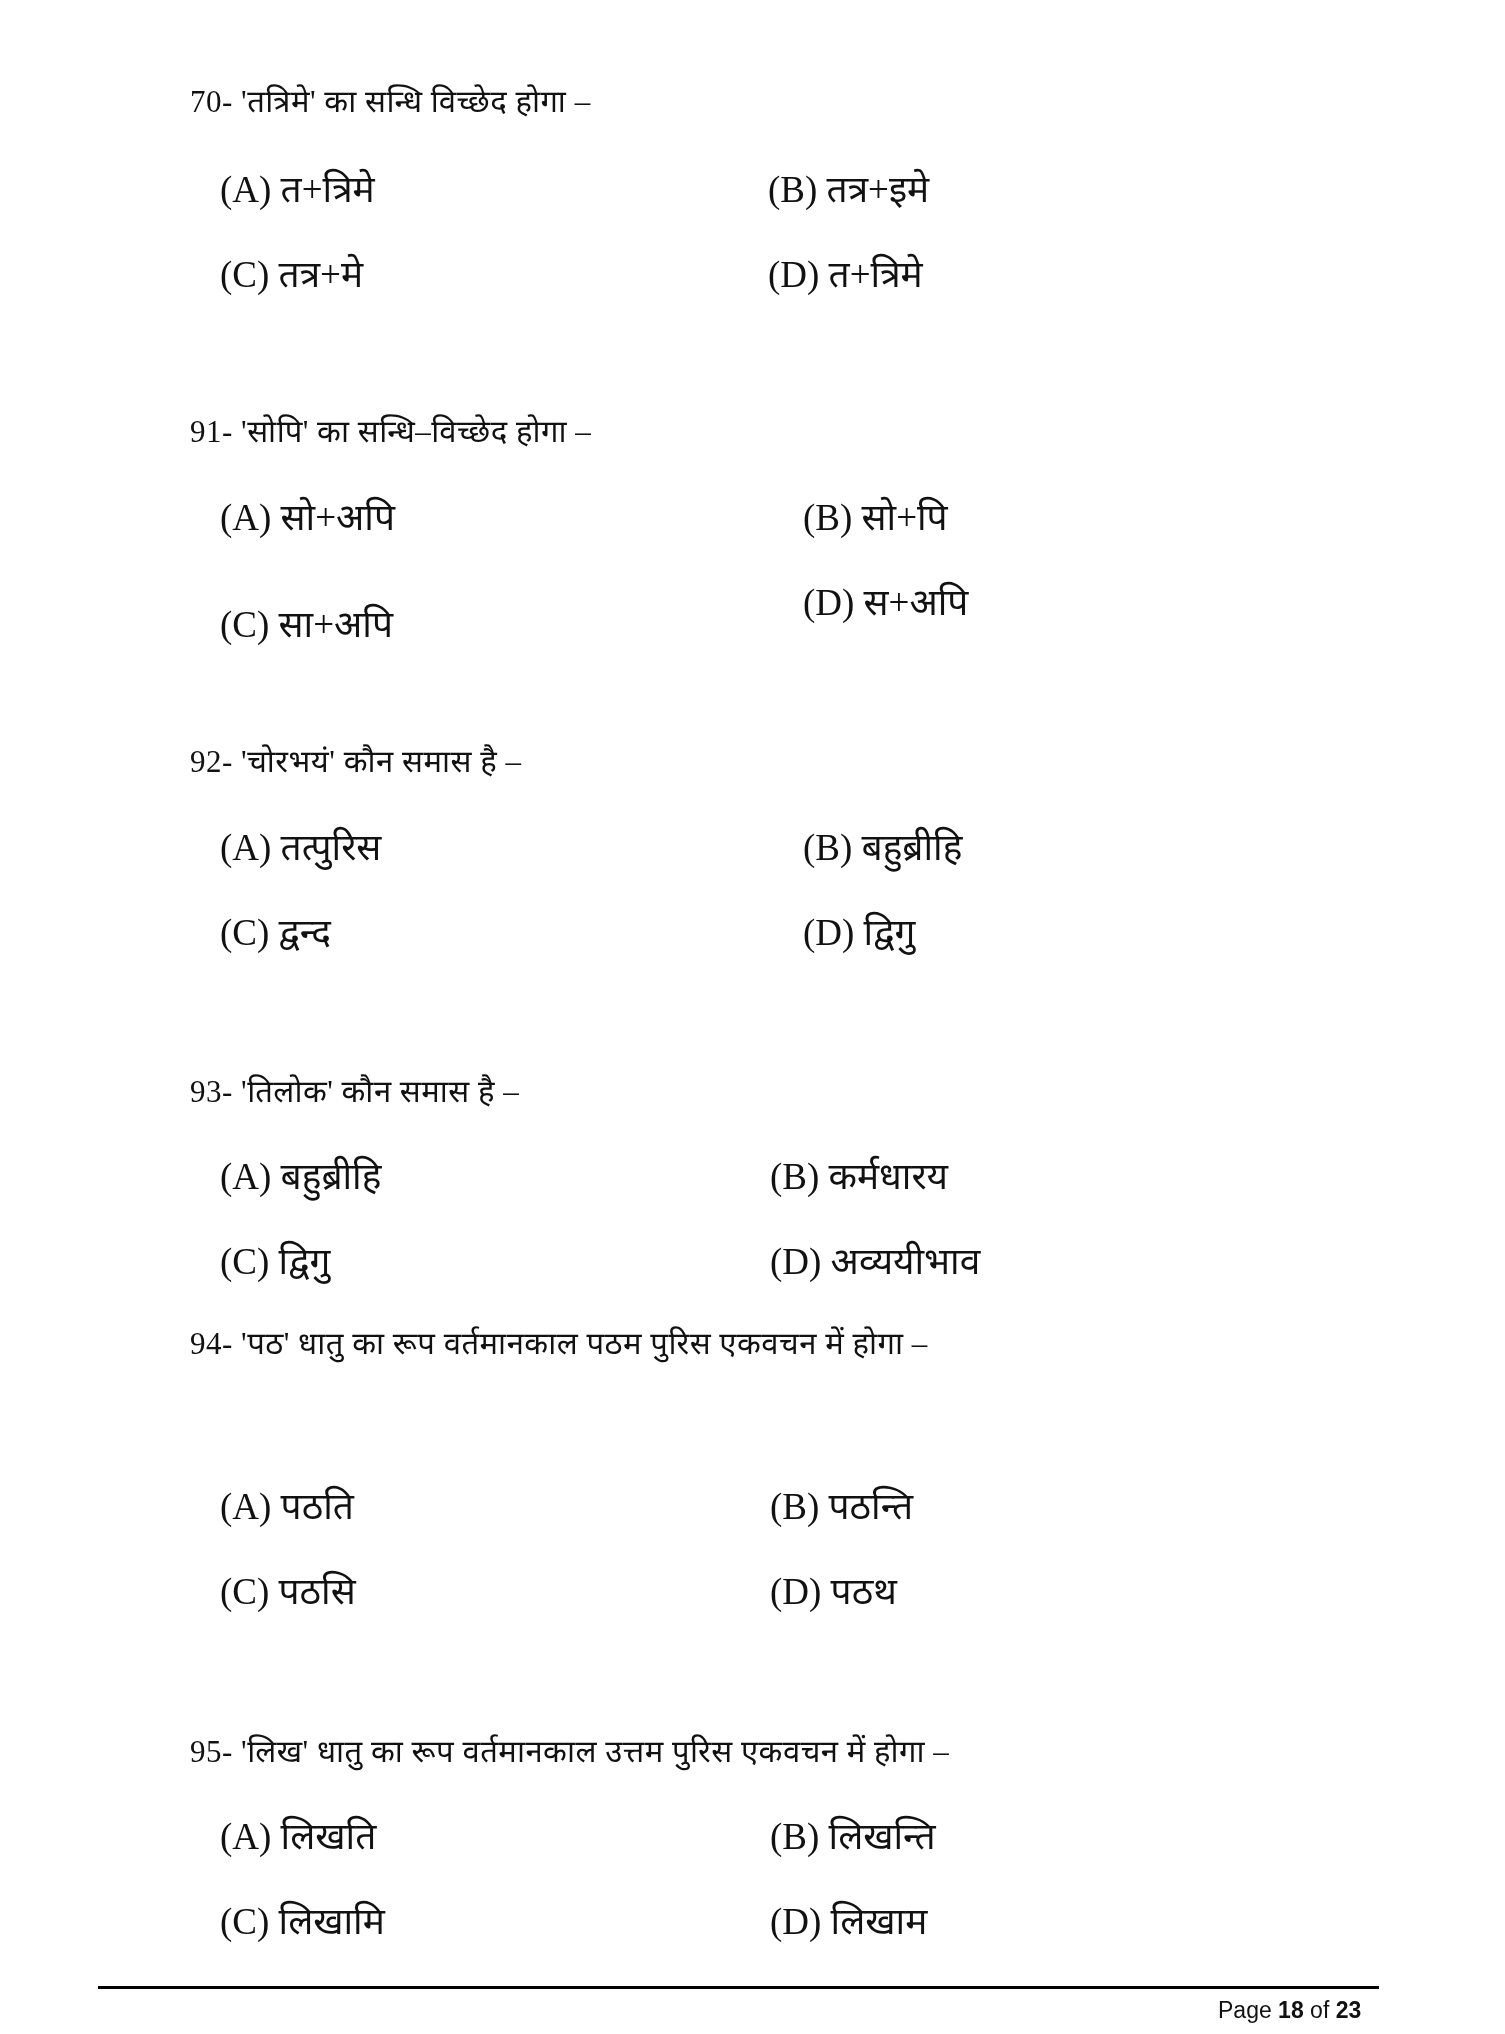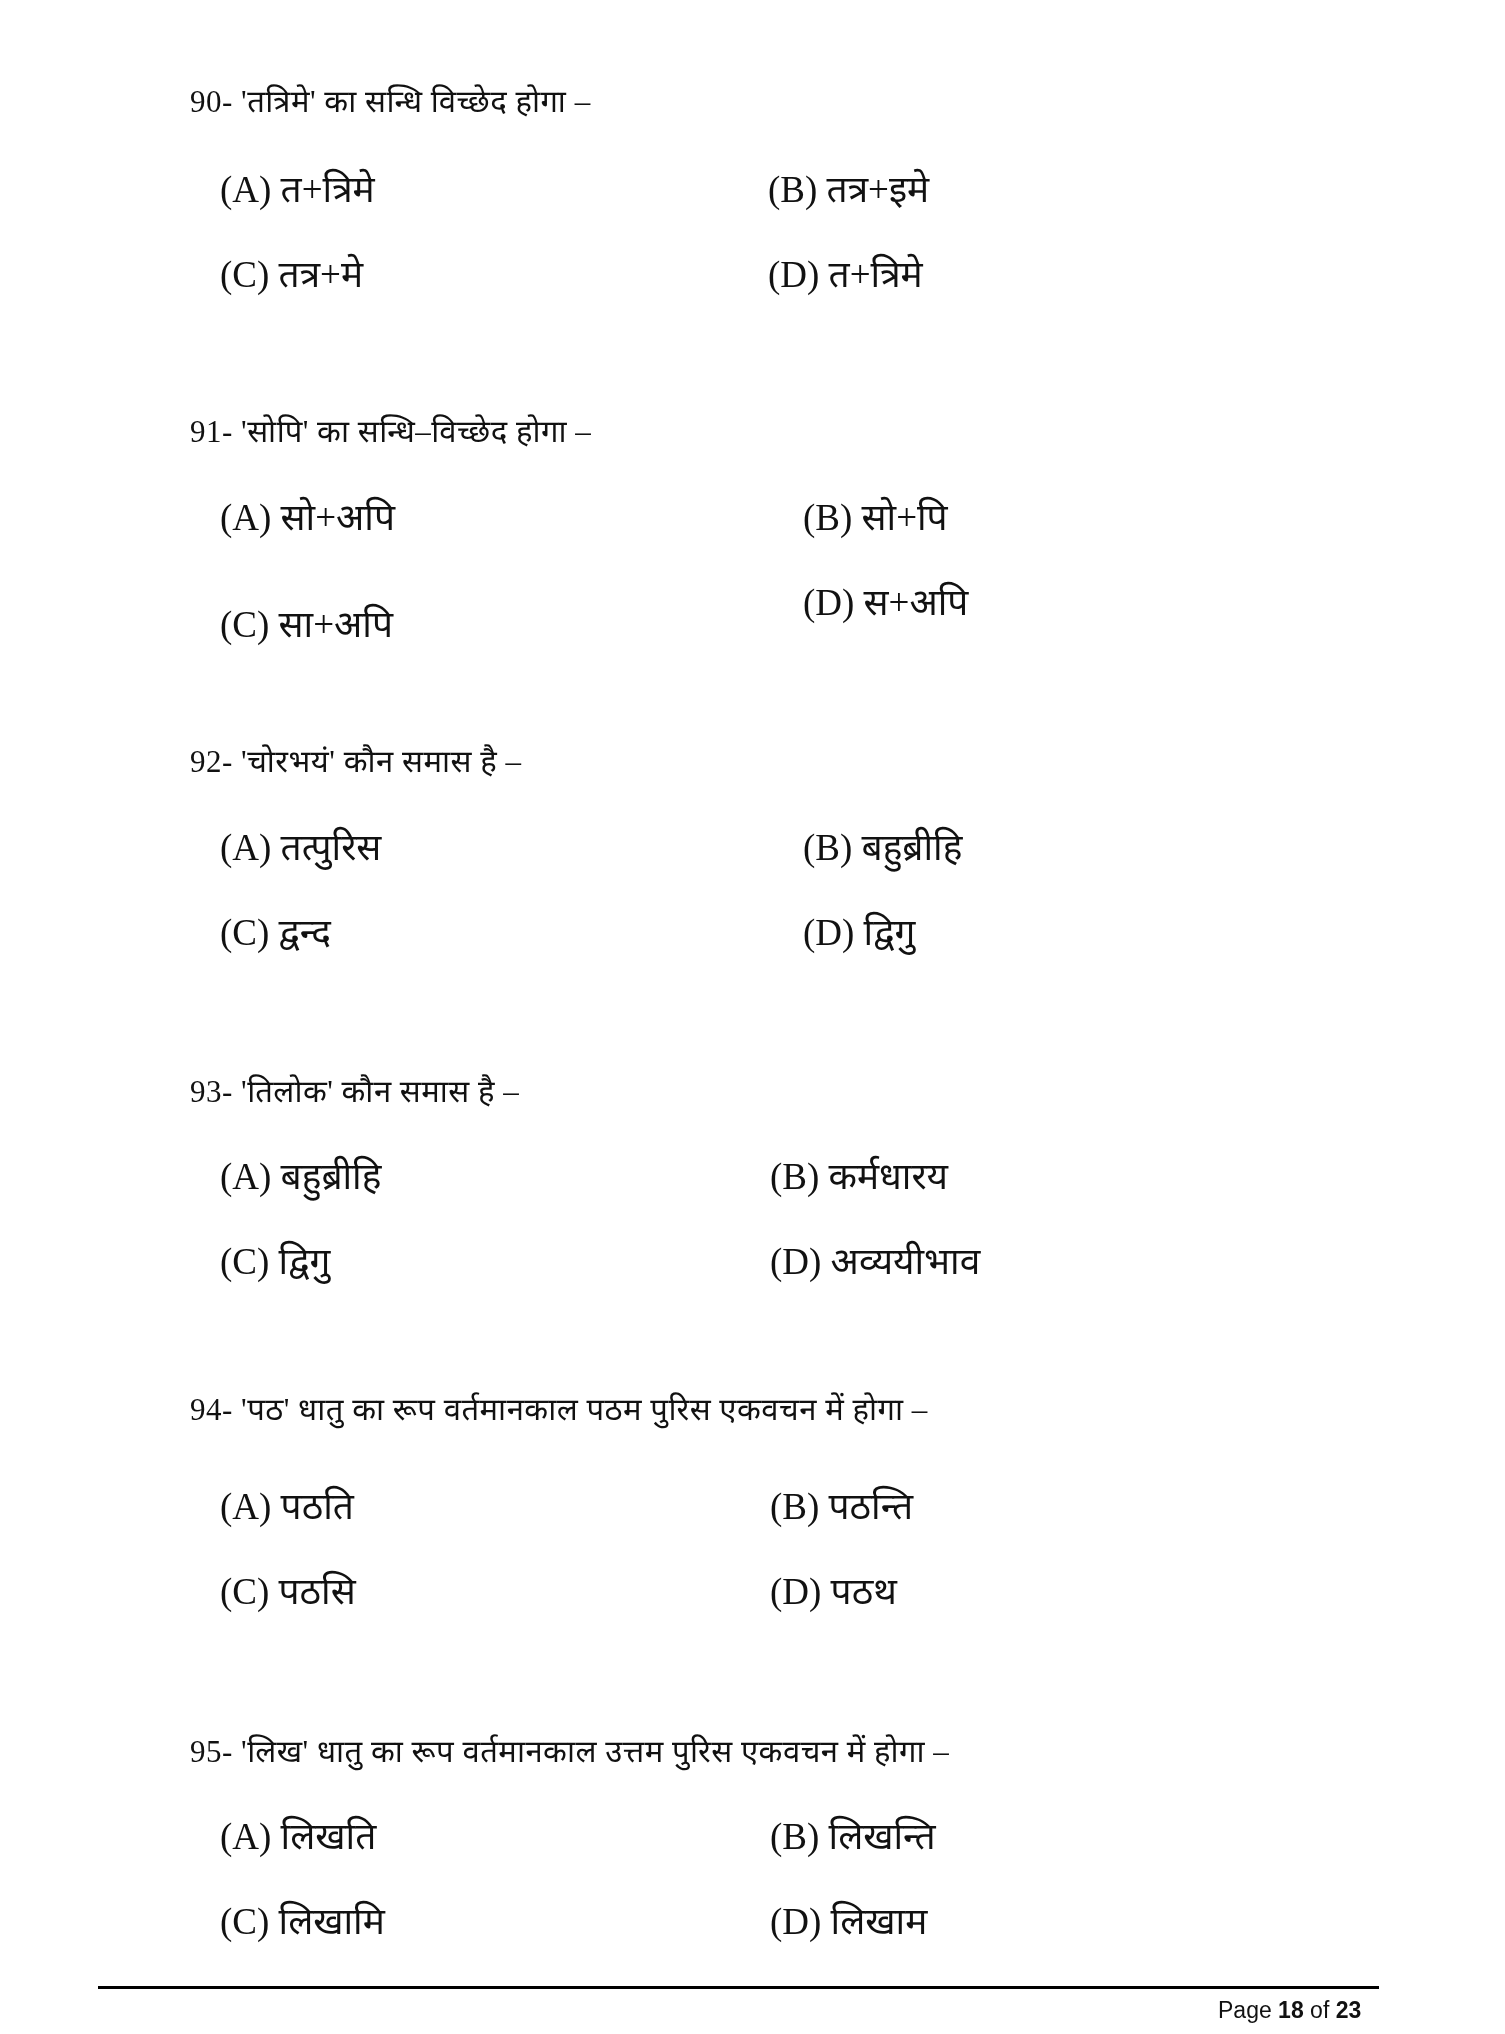--- a/index.html
+++ b/index.html
@@ -23,21 +23,21 @@
   .footer {
     position: absolute; left: 1218px; top: 1993px;
     font-family: "Liberation Sans", "DejaVu Sans", sans-serif;
     font-size: 23px; line-height: 34px; color: #111111; white-space: nowrap;
   }
   .footer b { font-weight: 700; }
 </style>
 </head>
 <body>
 
-<div class="q" style="top:82px">90- 'तत्रिमे' का सन्धि विच्छेद होगा –</div>
+<div class="q" style="top:82px">70- 'तत्रिमे' का सन्धि विच्छेद होगा –</div>
 <div class="opt" style="left:220px; top:170px">(A) त+त्रिमे</div>
 <div class="opt" style="left:768px; top:170px">(B) तत्र+इमे</div>
 <div class="opt" style="left:220px; top:255px">(C) तत्र+मे</div>
 <div class="opt" style="left:768px; top:255px">(D) त+त्रिमे</div>
 
 <div class="q" style="top:412px">91- 'सोपि' का सन्धि–विच्छेद होगा –</div>
 <div class="opt" style="left:220px; top:498px">(A) सो+अपि</div>
 <div class="opt" style="left:803px; top:498px">(B) सो+पि</div>
 <div class="opt" style="left:220px; top:605px">(C) सा+अपि</div>
 <div class="opt" style="left:803px; top:583px">(D) स+अपि</div>
@@ -47,21 +47,21 @@
 <div class="opt" style="left:803px; top:828px">(B) बहुब्रीहि</div>
 <div class="opt" style="left:220px; top:913px">(C) द्वन्द</div>
 <div class="opt" style="left:803px; top:913px">(D) द्विगु</div>
 
 <div class="q" style="top:1072px">93- 'तिलोक' कौन समास है –</div>
 <div class="opt" style="left:220px; top:1157px">(A) बहुब्रीहि</div>
 <div class="opt" style="left:770px; top:1157px">(B) कर्मधारय</div>
 <div class="opt" style="left:220px; top:1242px">(C) द्विगु</div>
 <div class="opt" style="left:770px; top:1242px">(D) अव्ययीभाव</div>
 
-<div class="q" style="top:1390px">94- 'पठ' धातु का रूप वर्तमानकाल पठम पुरिस एकवचन में होगा –</div>
+<div class="q" style="top:1324px">94- 'पठ' धातु का रूप वर्तमानकाल पठम पुरिस एकवचन में होगा –</div>
 <div class="opt" style="left:220px; top:1487px">(A) पठति</div>
 <div class="opt" style="left:770px; top:1487px">(B) पठन्ति</div>
 <div class="opt" style="left:220px; top:1572px">(C) पठसि</div>
 <div class="opt" style="left:770px; top:1572px">(D) पठथ</div>
 
 <div class="q" style="top:1732px">95- 'लिख' धातु का रूप वर्तमानकाल उत्तम पुरिस एकवचन में होगा –</div>
 <div class="opt" style="left:220px; top:1817px">(A) लिखति</div>
 <div class="opt" style="left:770px; top:1817px">(B) लिखन्ति</div>
 <div class="opt" style="left:220px; top:1902px">(C) लिखामि</div>
 <div class="opt" style="left:770px; top:1902px">(D) लिखाम</div>

